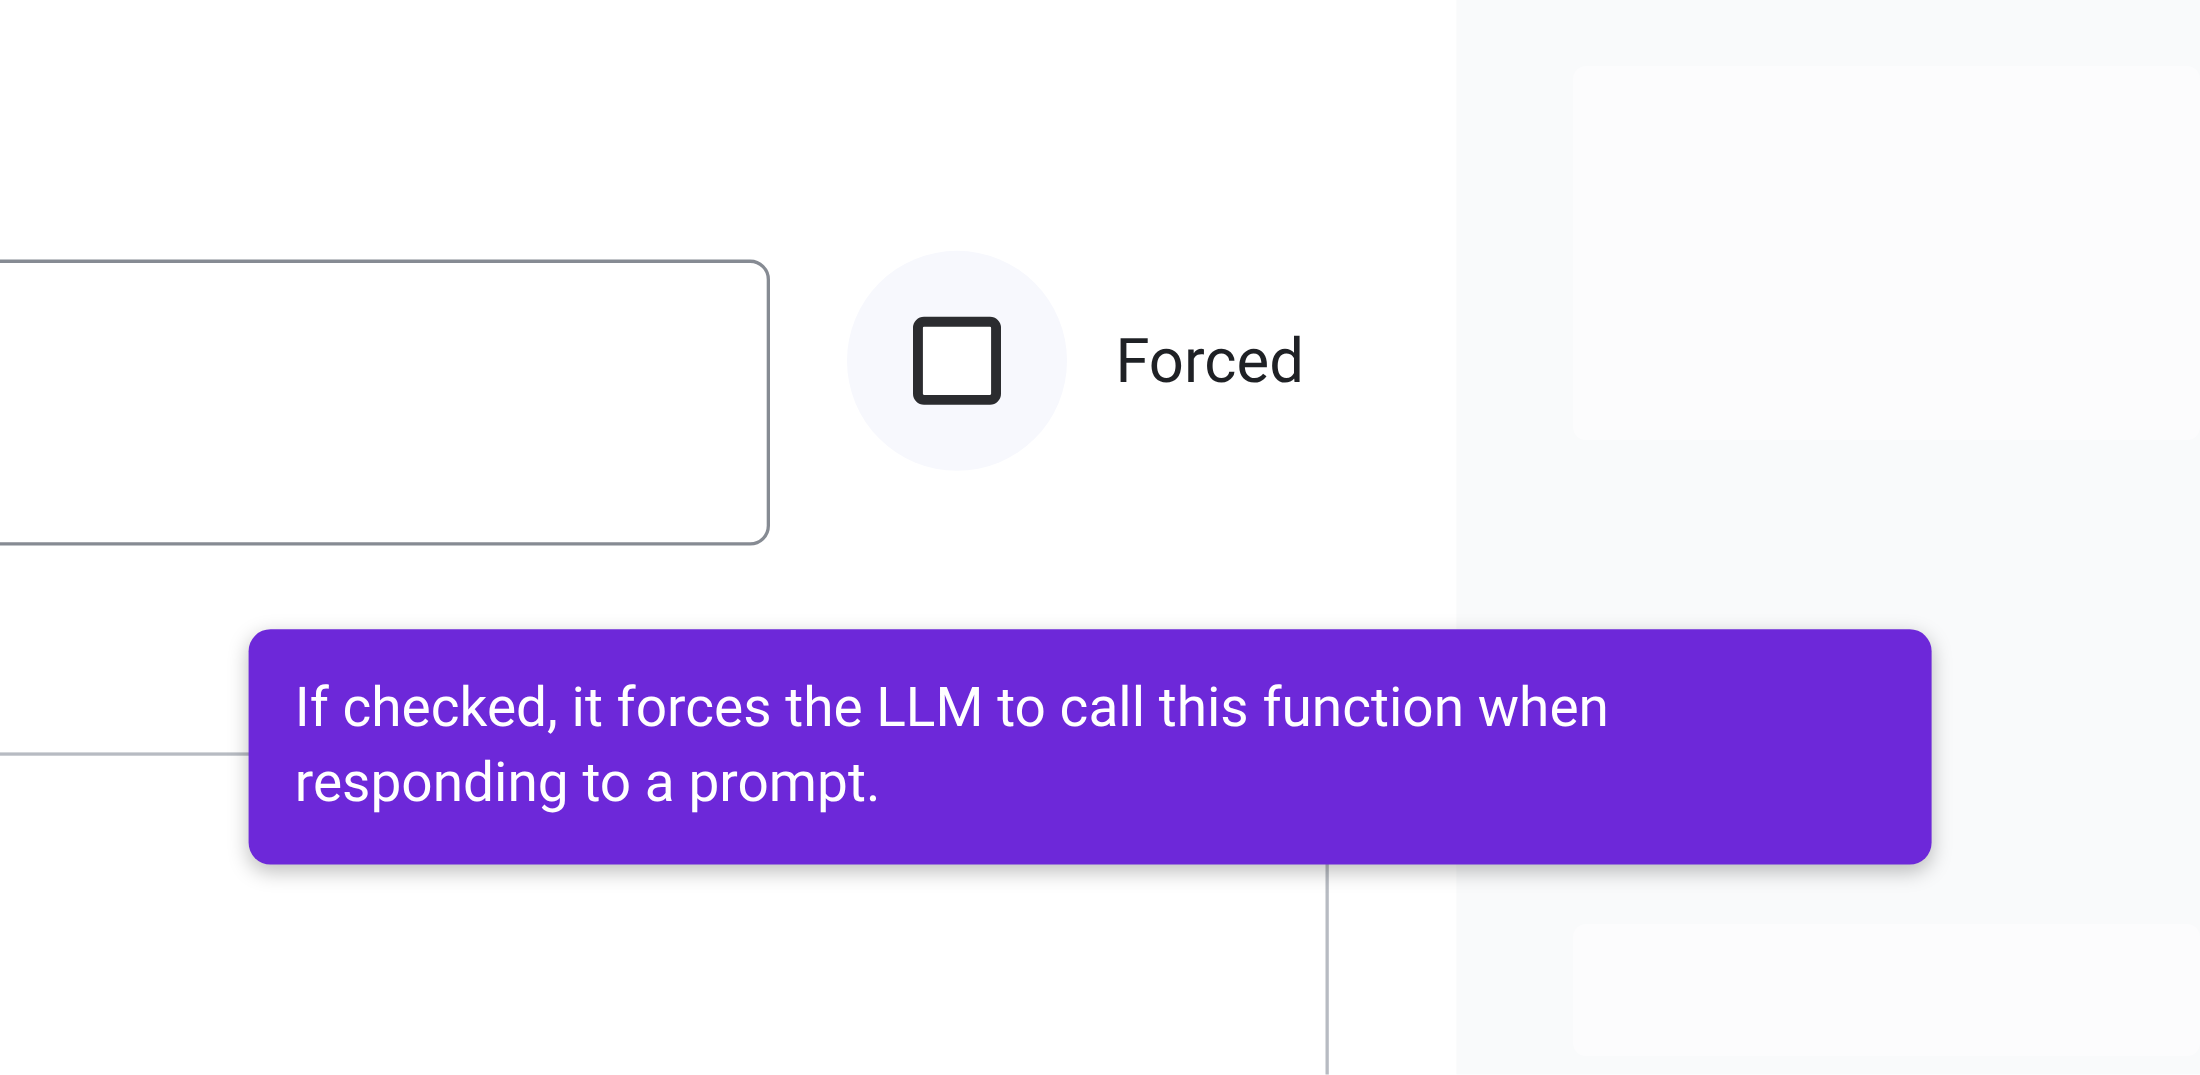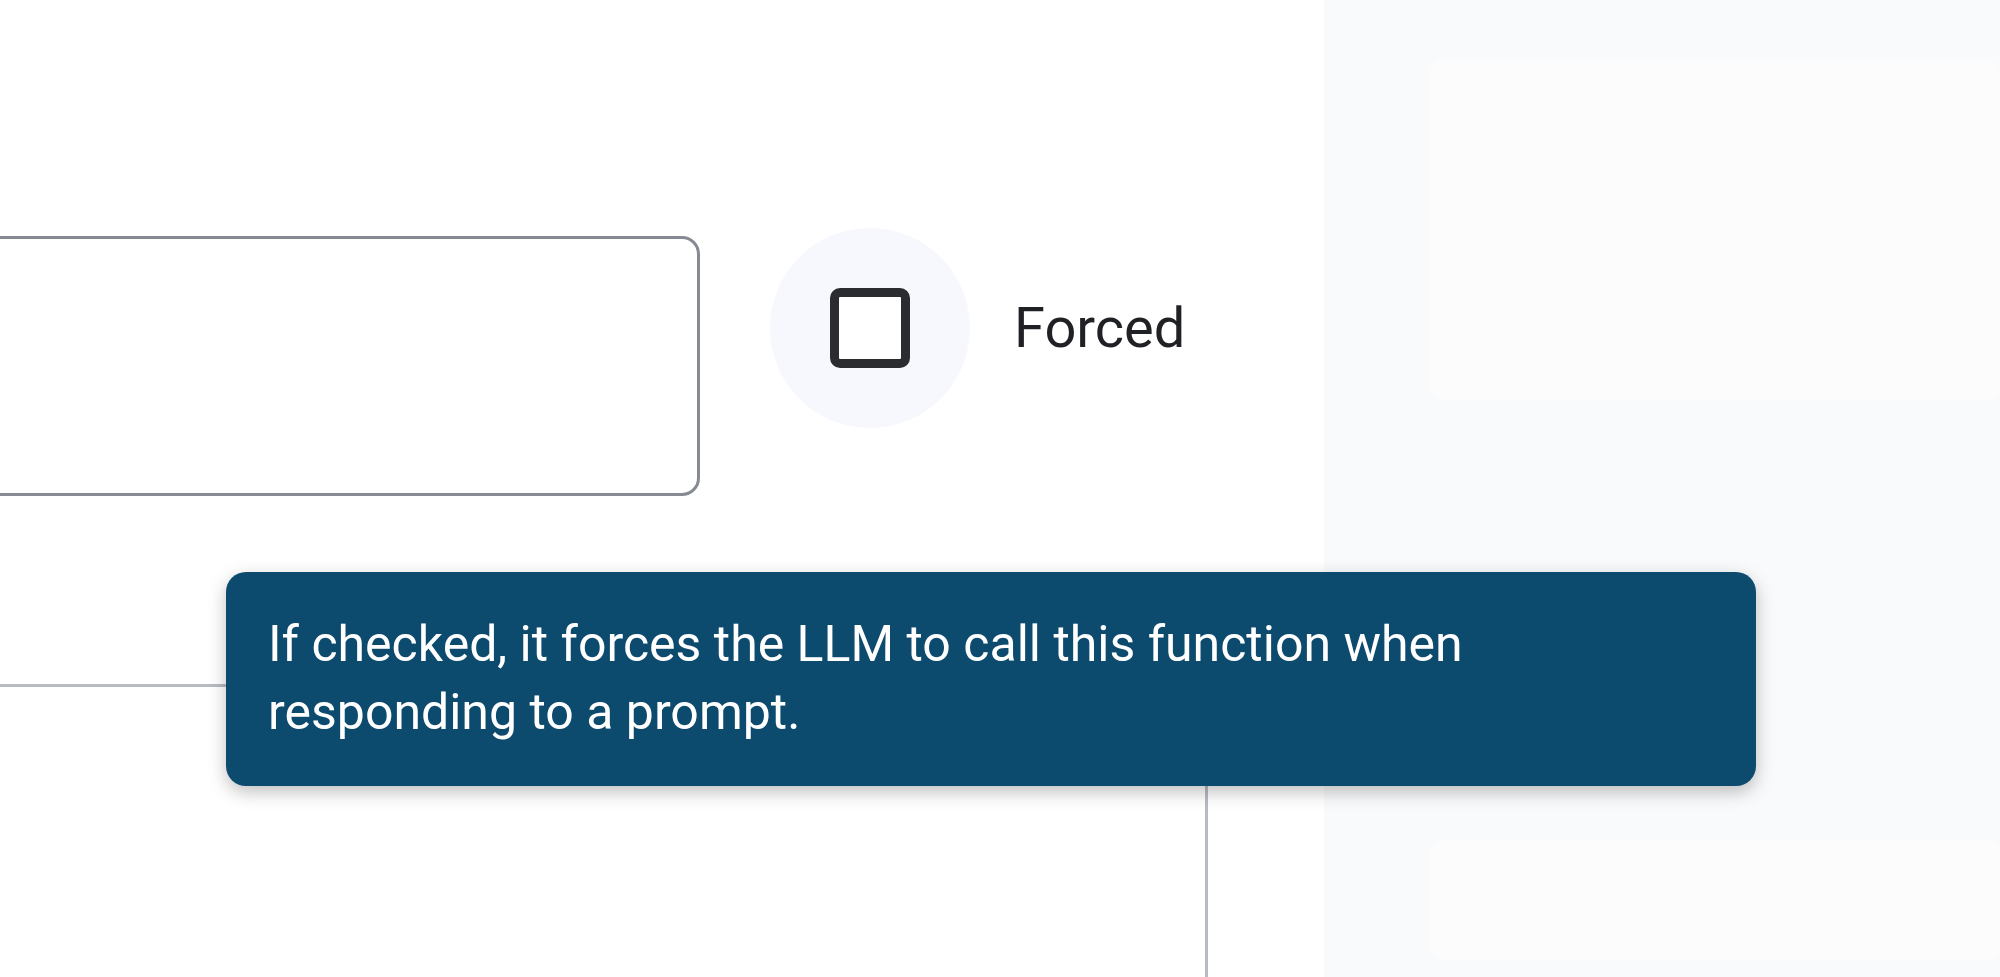--- a/index.html
+++ b/index.html
@@ -107,21 +107,21 @@
     height: 287px;
     background: #b7bbc2;
   }
 
   
   .tooltip {
     position: absolute;
     top: 572px;
     left: 226px;
     width: 1530px;
-    background: #0c4a6e;
+    background: #6d28d9;
     color: #ffffff;
     font-size: 50px;
     line-height: 1.36;
     padding: 38px 42px 40px 42px;
     border-radius: 20px;
     box-shadow: 0 6px 18px rgba(0,0,0,0.25);
   }
 </style>
 </head>
 <body>

